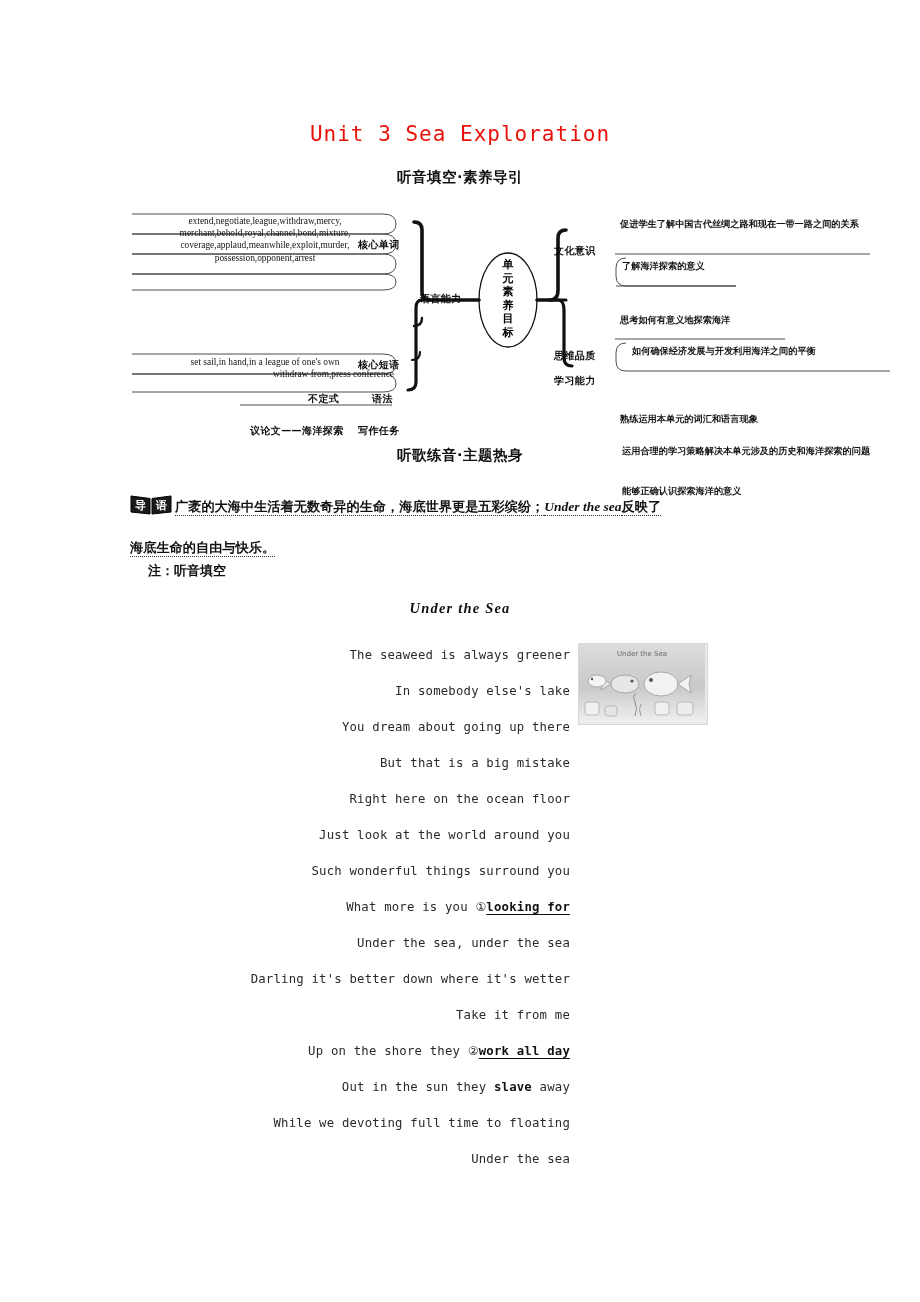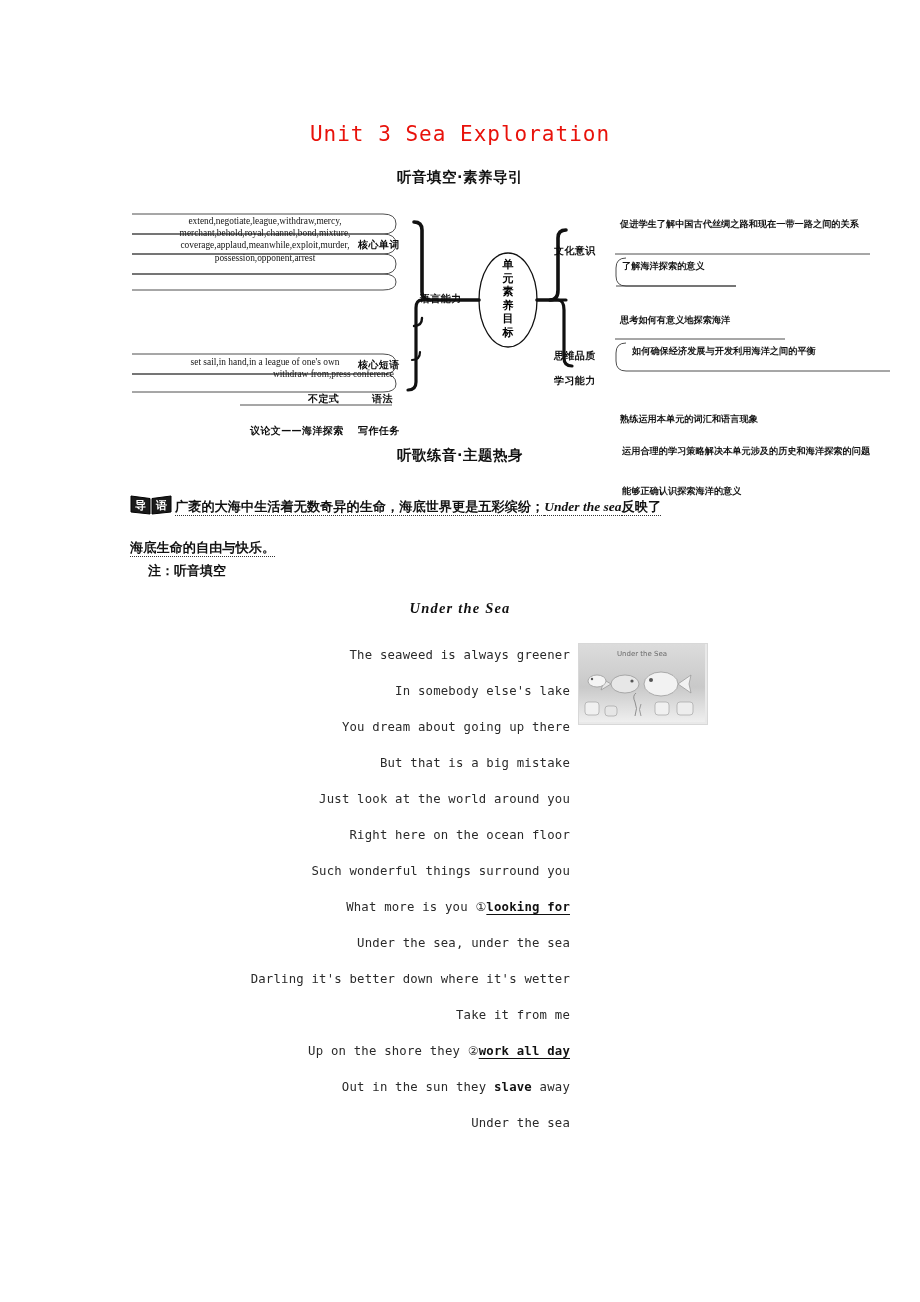--- a/index.html
+++ b/index.html
@@ -303,29 +303,30 @@
 
 <div class="note-line">注：听音填空</div>
 
 <div class="song-title">Under the Sea</div>
 
 <div class="lyrics">
   <div class="lyric-line"><span>The seaweed is always greener</span></div>
   <div class="lyric-line"><span>In somebody else's lake</span></div>
   <div class="lyric-line"><span>You dream about going up there</span></div>
   <div class="lyric-line"><span>But that is a big mistake</span></div>
+  <div class="lyric-line"><span>Right here on the ocean floor</span></div>
   <div class="lyric-line"><span>Just look at the world around you</span></div>
-  <div class="lyric-line"><span>Right here on the ocean floor</span></div>
   <div class="lyric-line"><span>Such wonderful things surround you</span></div>
   <div class="lyric-line"><span>What more is you </span><span class="circ">①</span><span class="blank">looking for</span></div>
   <div class="lyric-line"><span>Under the sea, under the sea</span></div>
   <div class="lyric-line"><span>Darling it's better down where it's wetter</span></div>
   <div class="lyric-line"><span>Take it from me</span></div>
   <div class="lyric-line"><span>Up on the shore they </span><span class="circ">②</span><span class="blank">work all day  </span></div>
   <div class="lyric-line"><span>Out in the sun they </span><span class="bold-word">slave</span><span> away</span></div>
+  <div class="lyric-line"><span>While we devoting full time to floating</span></div>
   <div class="lyric-line"><span>Under the sea</span></div>
 </div>
 
 <div class="illus">
   <svg width="126" height="78" viewBox="0 0 126 78">
     <defs>
       <linearGradient id="seabg" x1="0" y1="0" x2="0" y2="1">
         <stop offset="0%" stop-color="#dcdcdc"></stop>
         <stop offset="55%" stop-color="#c9c9c9"></stop>
         <stop offset="100%" stop-color="#efefef"></stop>

